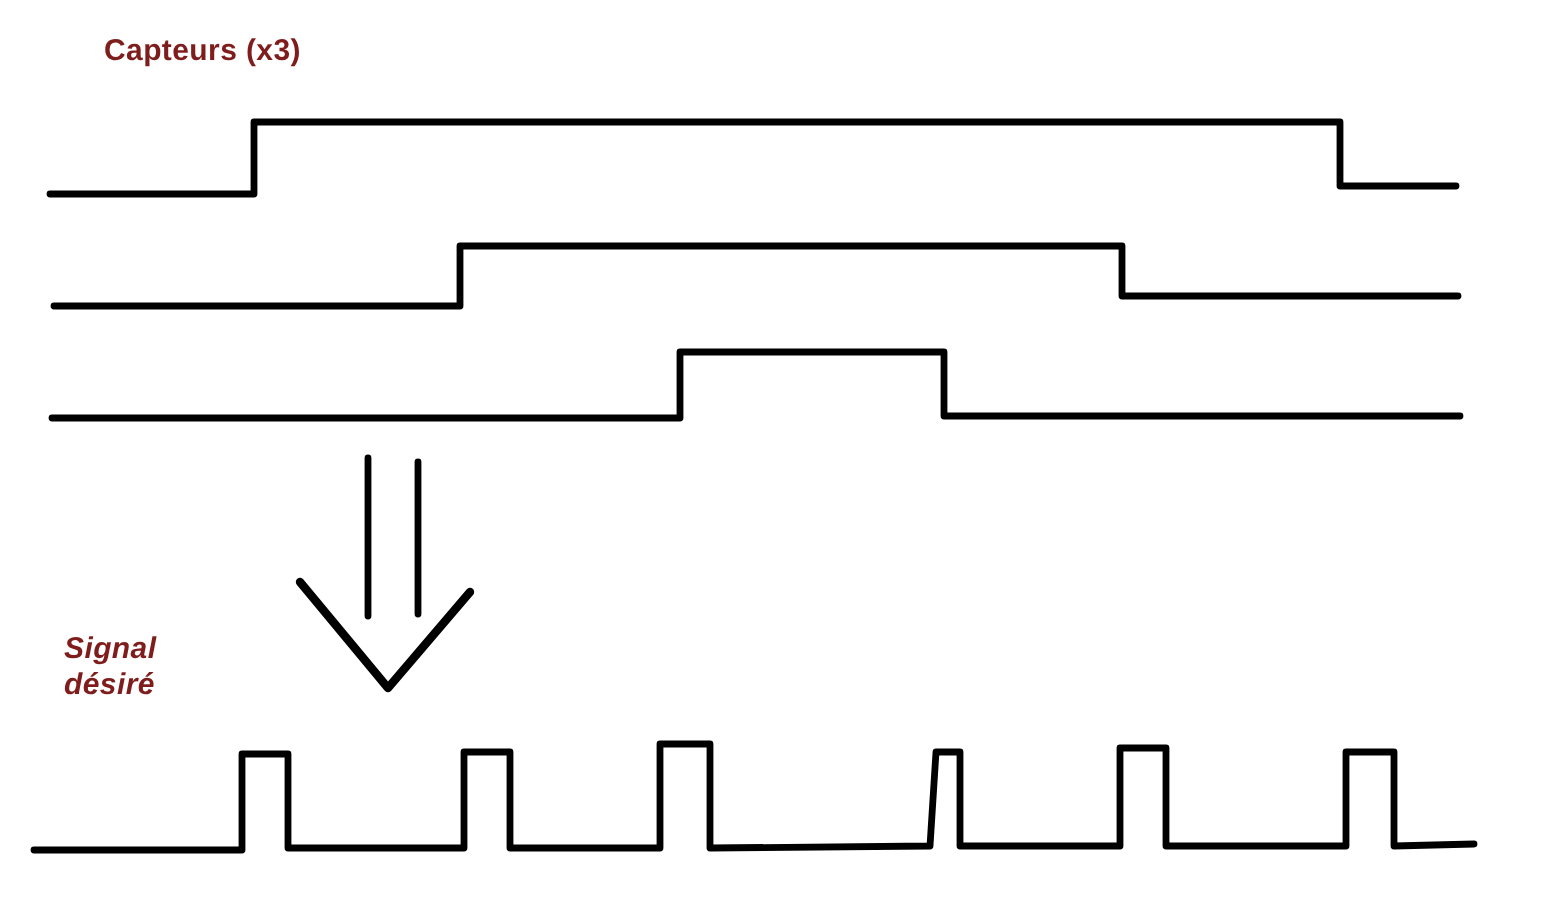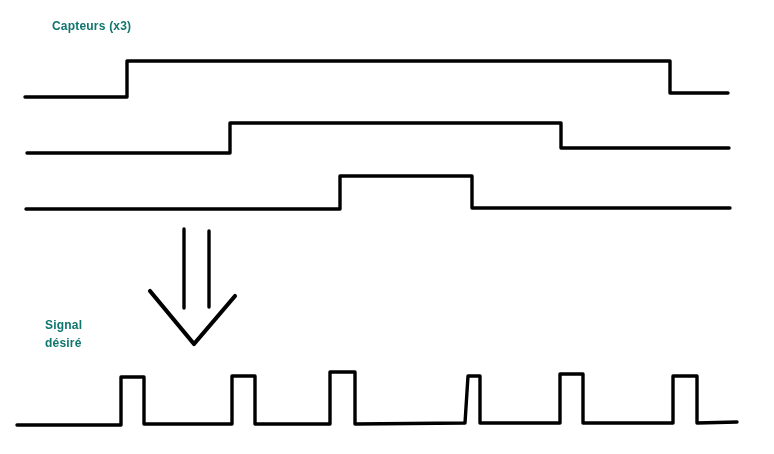--- a/index.html
+++ b/index.html
@@ -13,29 +13,29 @@
     font-family: "Liberation Sans", sans-serif;
   }
   .diagram-svg {
     position: absolute;
     left: 0; top: 0;
     width: 774px; height: 454px;
     display: block;
   }
   .label {
     position: absolute;
-    color: #0f766e;
+    color: #7f1d1d;
     font-weight: bold;
-    font-size: 12px;
+    font-size: 15px;
     line-height: 18px;
     white-space: nowrap;
     letter-spacing: 0.2px;
   }
   .label-capteurs { left: 52px; top: 17px; }
-  .label-signal-desire { left: 45px; top: 316px; }
+  .label-signal-desire { left: 32px; top: 316px; font-style: italic; }
 </style>
 </head>
 <body>
 
 <div class="canvas">
 
   <div class="label label-capteurs">Capteurs (x3)</div>
 
   <div class="label label-signal-desire">
     <div>Signal</div>

